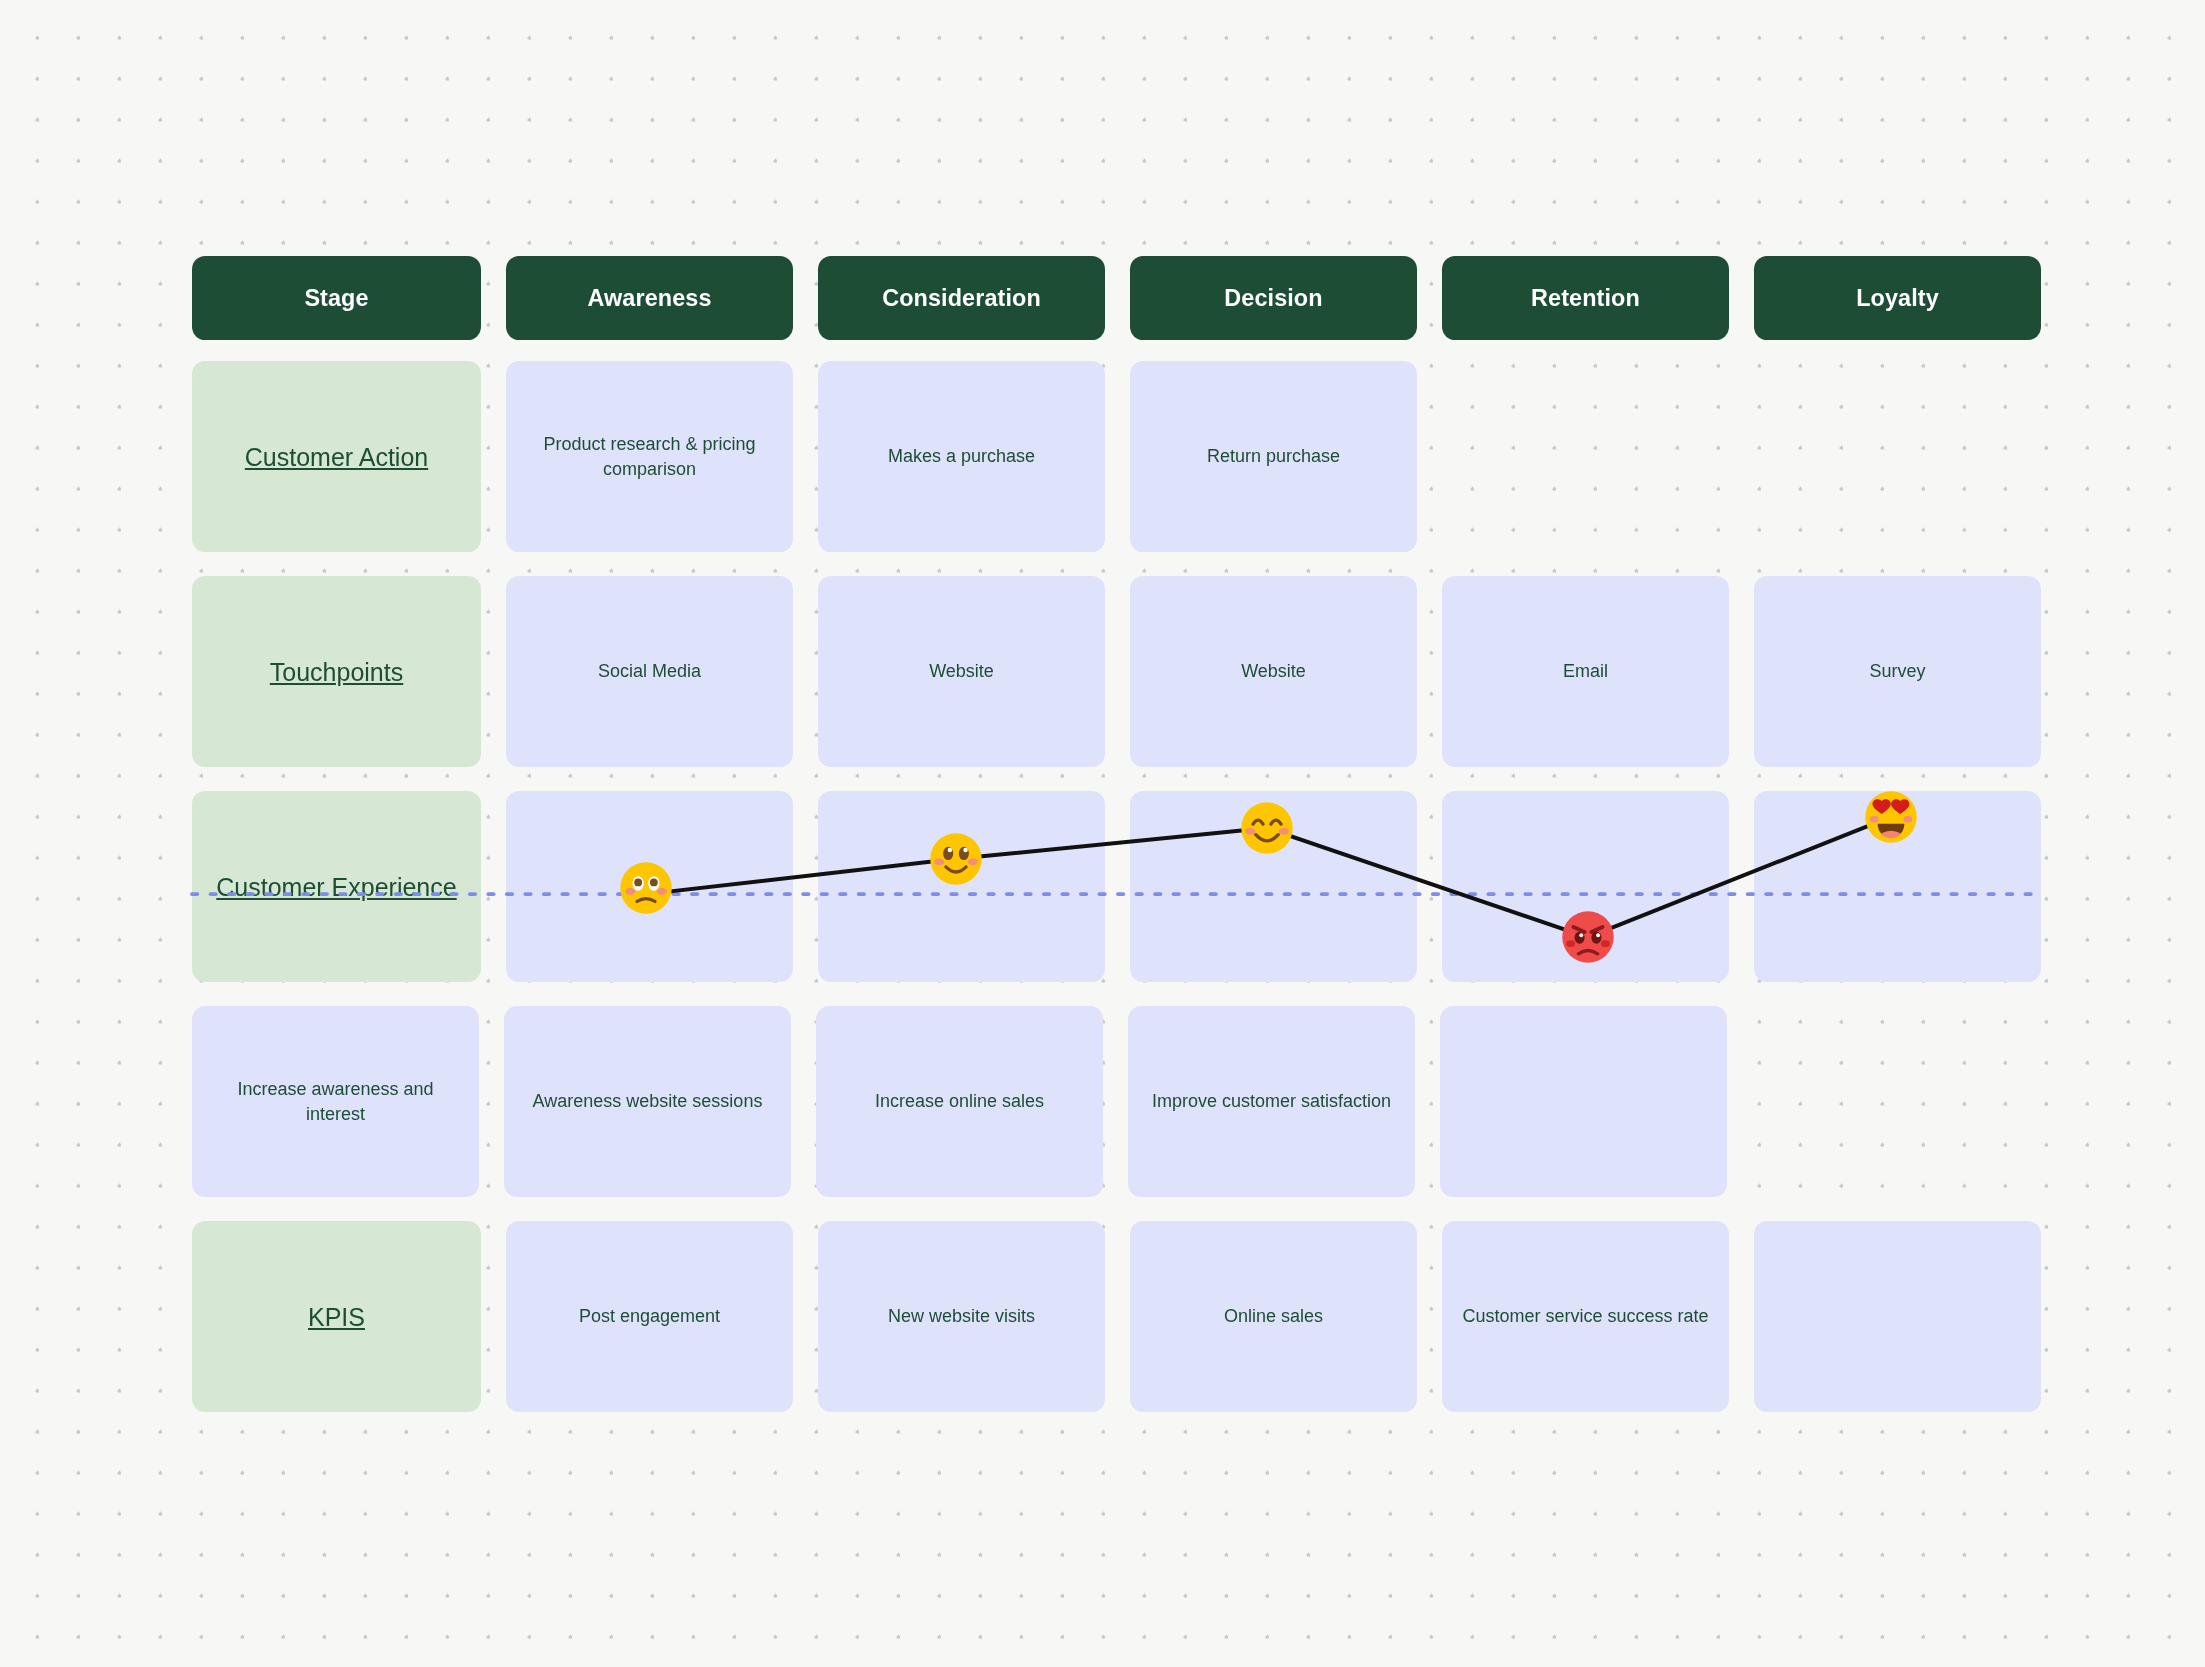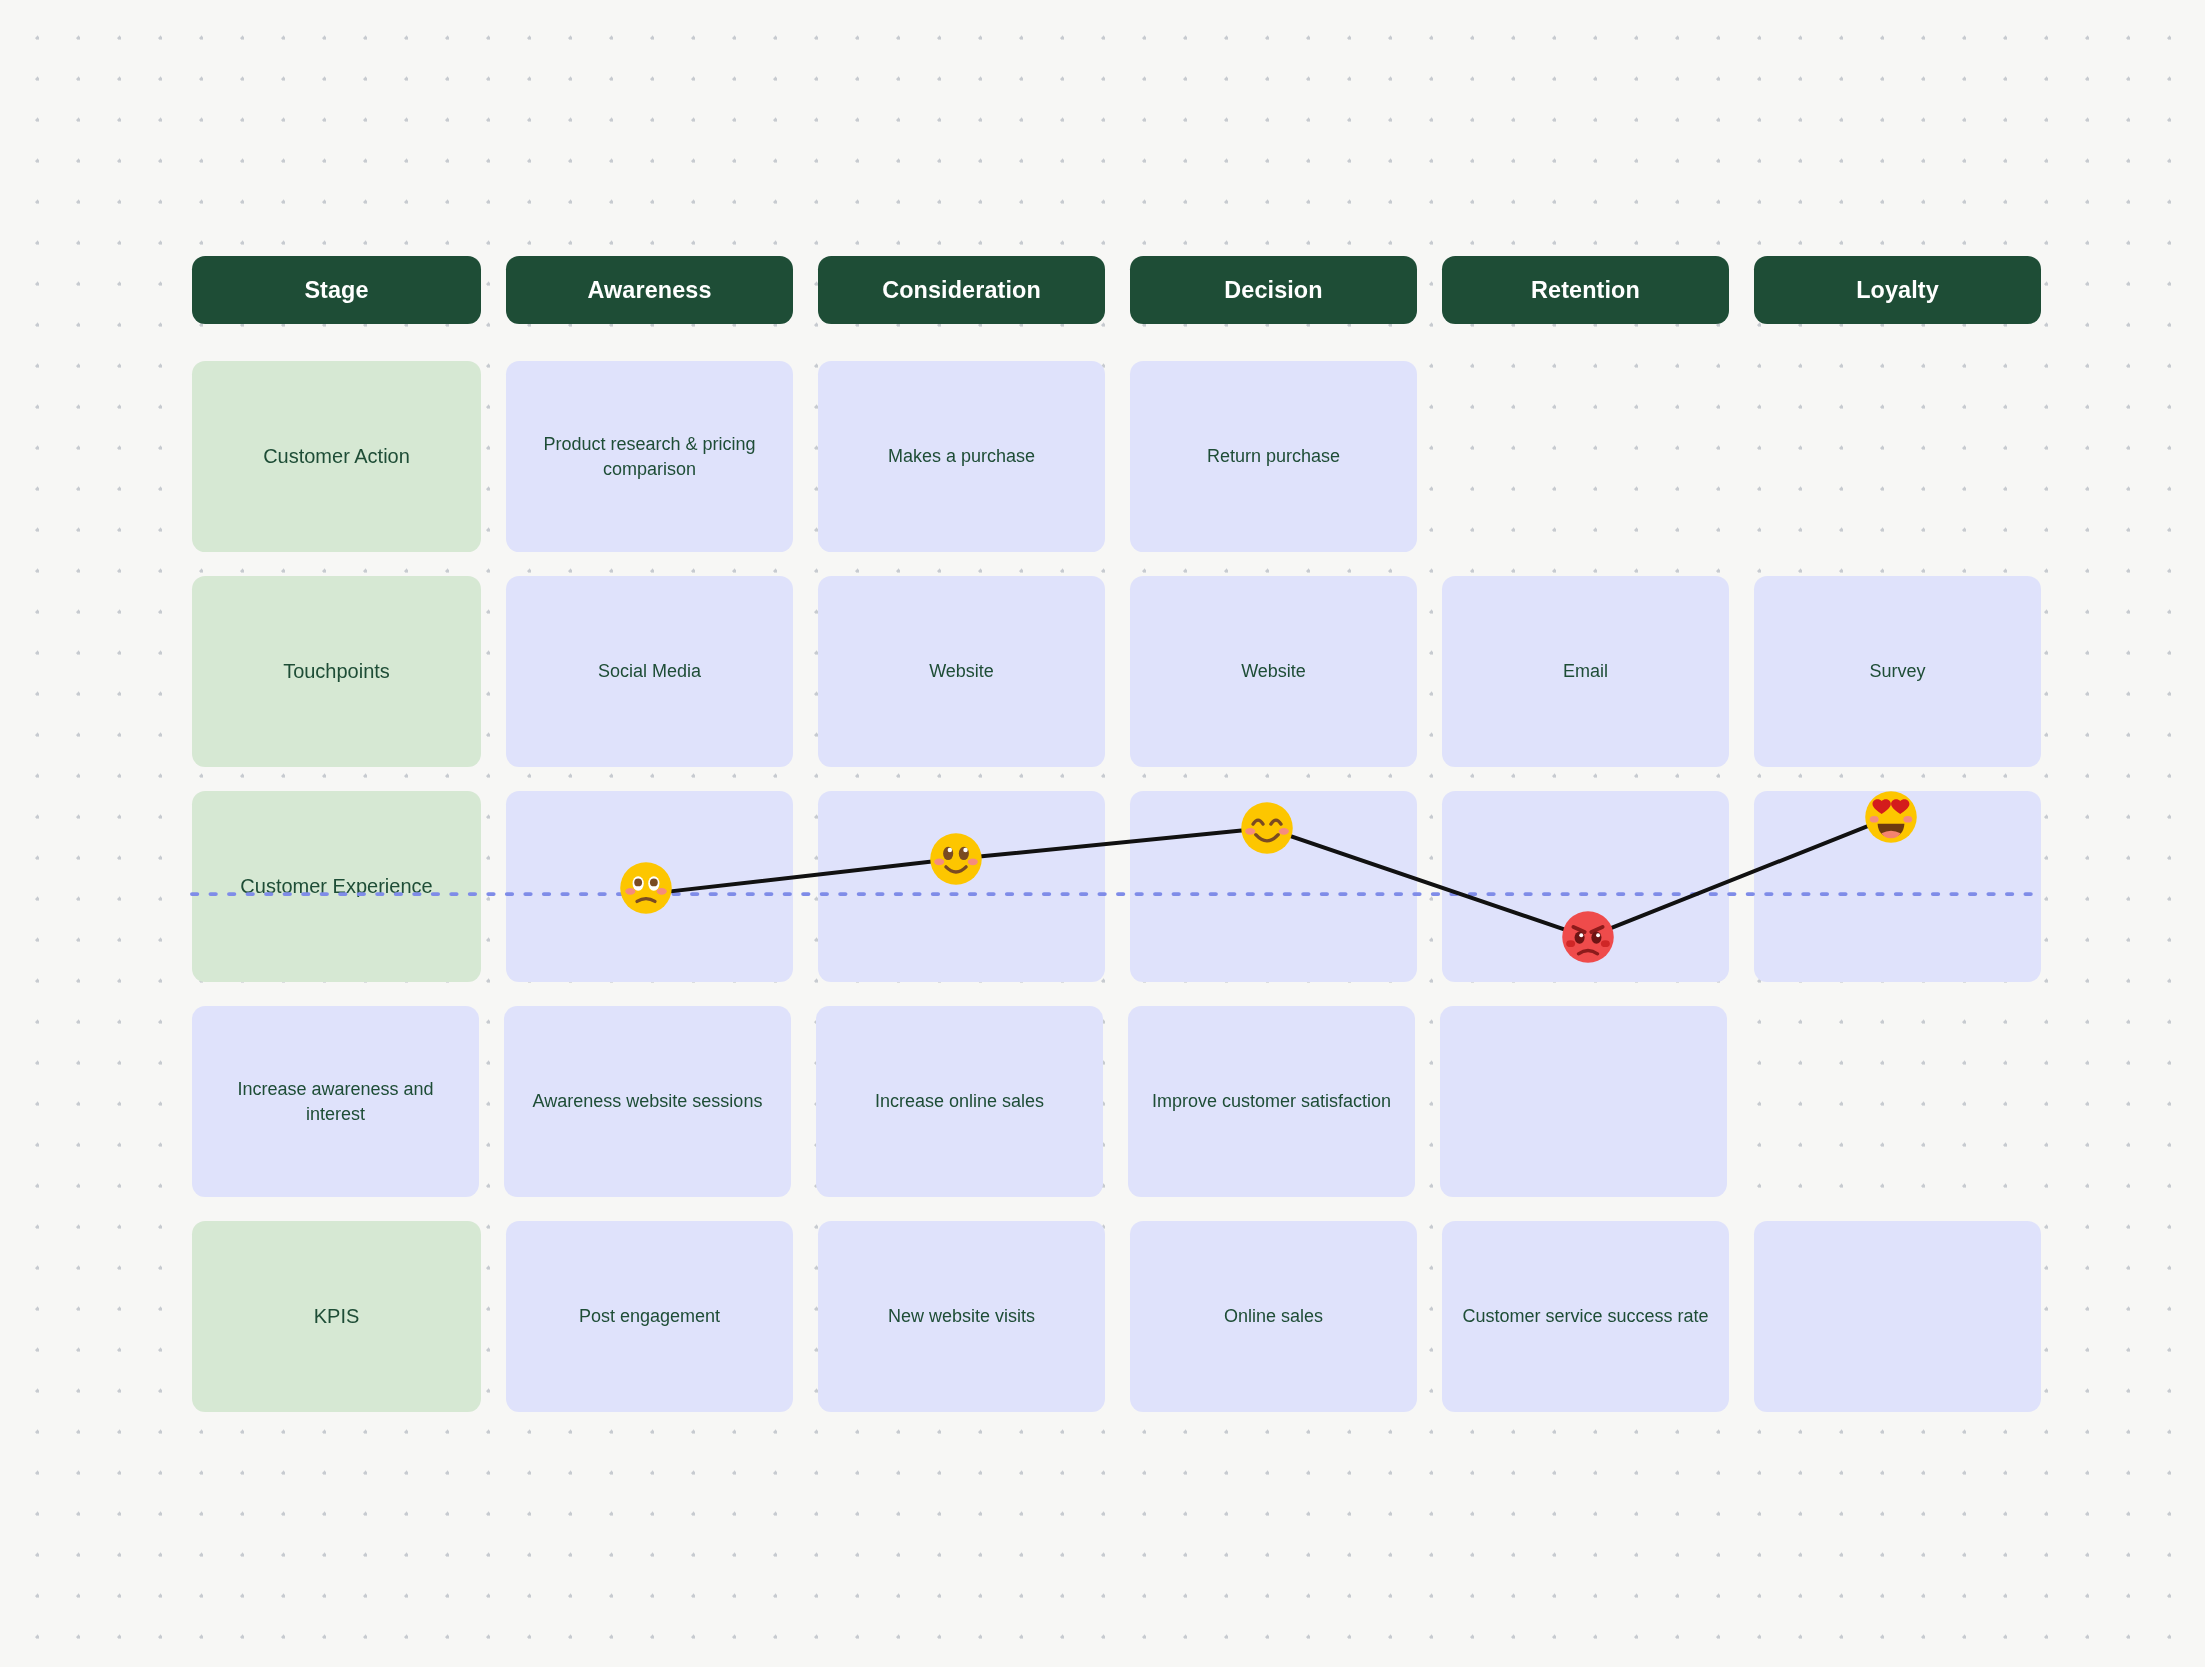--- a/index.html
+++ b/index.html
@@ -44,35 +44,36 @@
   .cell.label-col { flex: 0 0 289px; width: 289px; }
 
   
   .header-row { height: 80px; margin-bottom: 25px; }
   .header-row .cell {
     background: #1e4d36;
     color: #ffffff;
     font-size: 23.4px;
     font-weight: bold;
     letter-spacing: 0.1px;
-    height: 68px;
+    height: 84px;
   }
 
   
   .body-row { margin-bottom: 24px; }
   .body-row:last-child { margin-bottom: 0; }
   .body-row .cell { height: 191px; }
 
   .cell.rowlabel {
     background: #d6e8d3;
     color: #1e4d36;
-    font-size: 20px;
+    font-size: 25px;
     font-weight: 400;
     line-height: 1.12;
     padding: 0 17.6px;
+    text-decoration: underline;
   }
   .cell.content {
     background: #dfe2fb;
     color: #1e4d36;
     font-size: 18px;
     font-weight: 400;
     line-height: 1.35;
     padding: 0 18.5px;
   }
   .cell.content.empty { color: transparent; }

